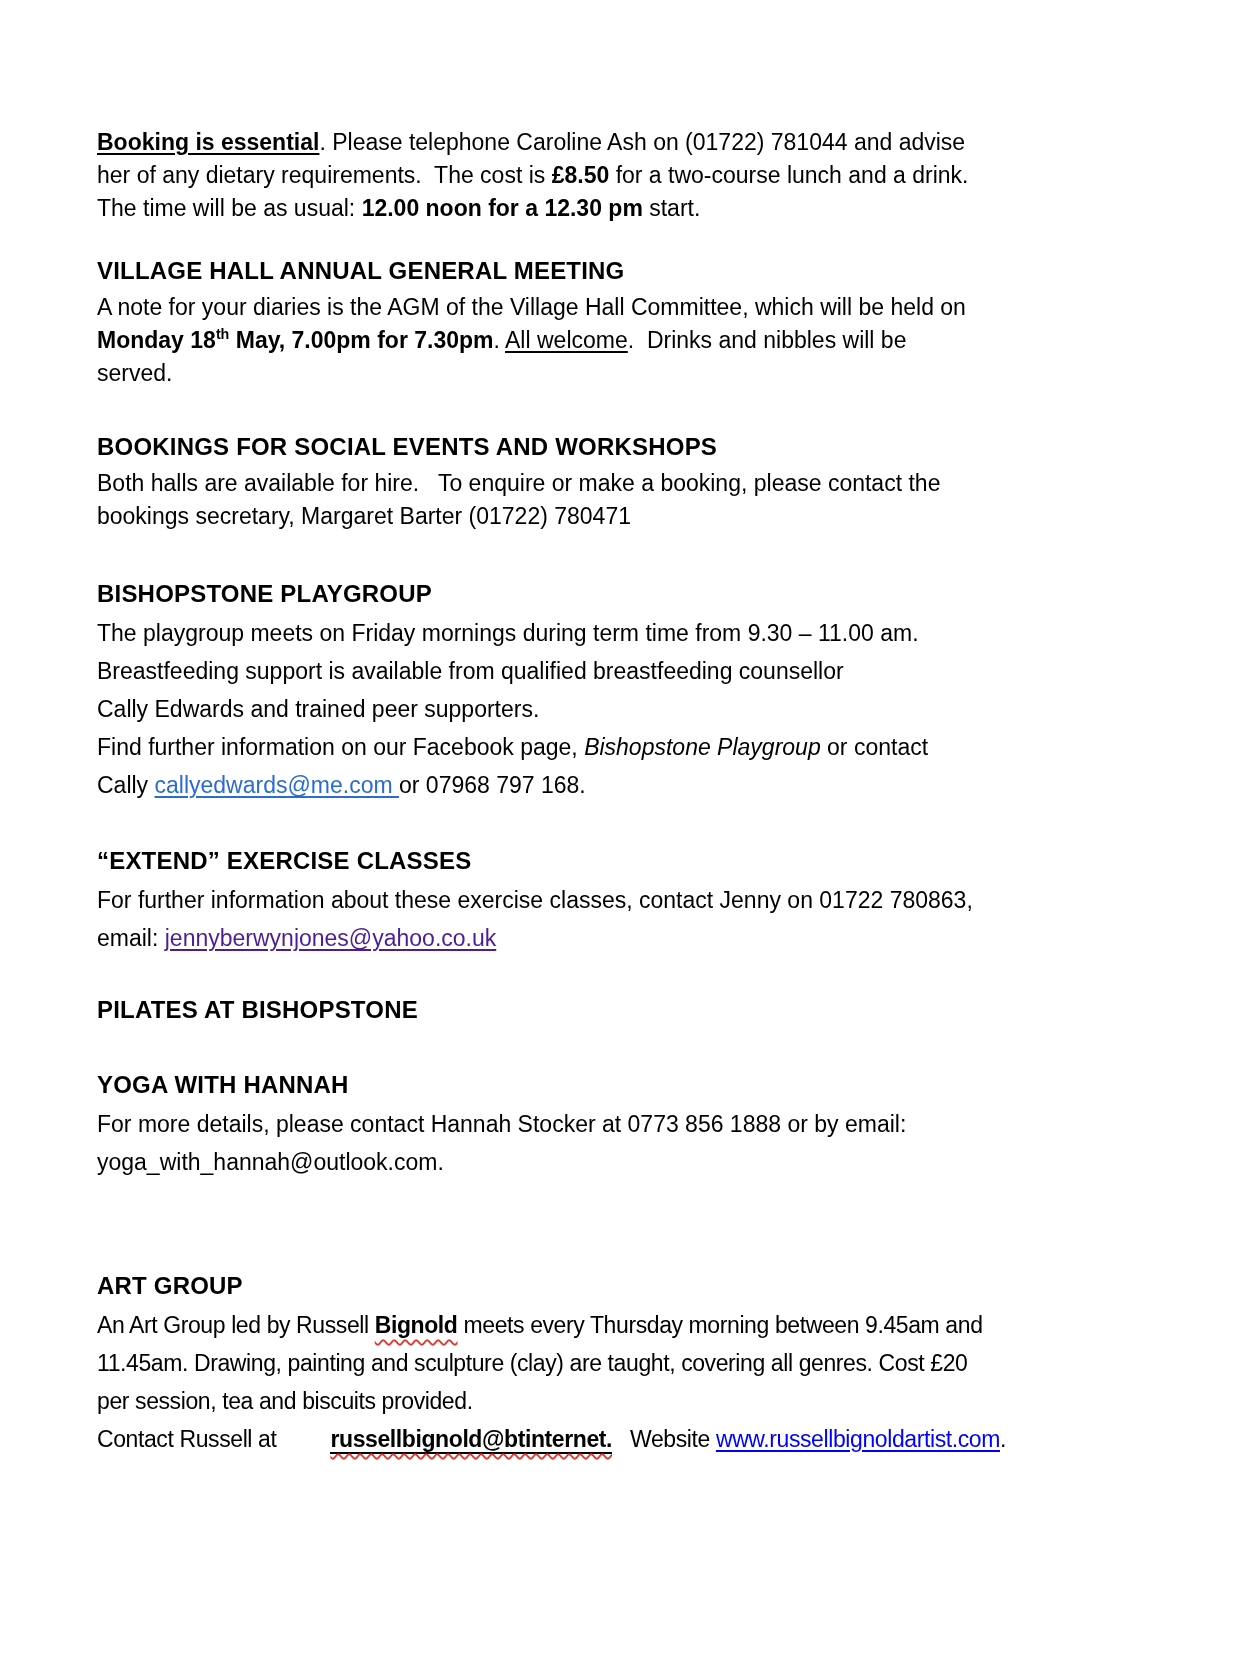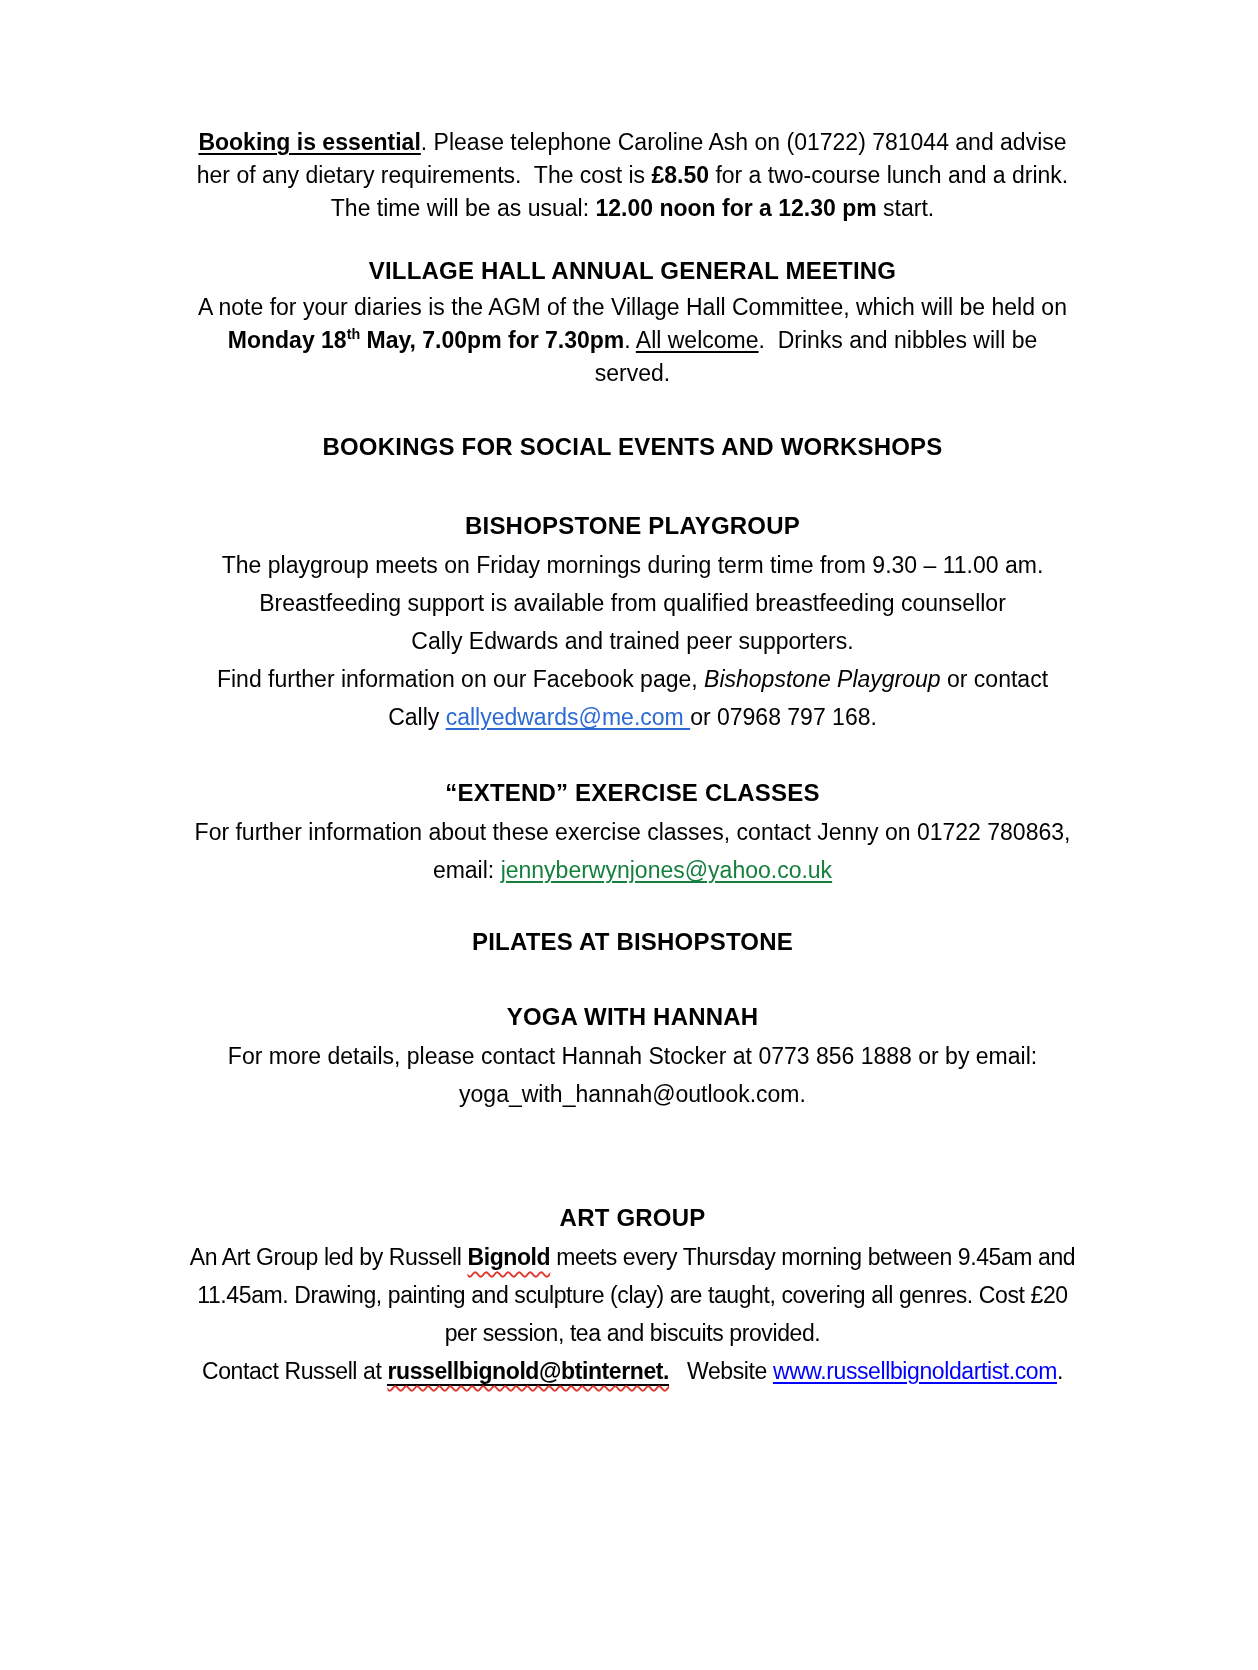--- a/index.html
+++ b/index.html
@@ -8,21 +8,21 @@
     width: 1258px;
     height: 1670px;
     background: #ffffff;
     box-sizing: border-box;
     padding: 126px 90px 0 97px;
     font-family: "Liberation Sans", sans-serif;
     font-size: 23px;
     color: #000000;
     overflow: hidden;
   }
-  .sec { margin: 0; text-align: center; }
+  .sec { margin: 0; }
   .sec p { margin: 0; line-height: 33px; }
   .sec h2 {
     font-size: 24px;
     line-height: 37px;
     margin: 0 0 2px 0;
     font-weight: 700;
     letter-spacing: 0.2px;
   }
   
   [data-name="section-village-hall-agm"]   { margin-top: 27px; }
@@ -37,21 +37,21 @@
   [data-name="section-extend-exercise"] p,
   [data-name="section-pilates"] p,
   [data-name="section-yoga"] p,
   [data-name="section-art-group"] p { line-height: 38px; }
   
   [data-name="section-art-group"] p { letter-spacing: -0.4px; }
 
   .b { font-weight: 700; }
   .i { font-style: italic; }
   .u { text-decoration: underline; text-underline-offset: 3px; text-decoration-thickness: 2px; }
-  .ub { border-bottom: 2px solid #000; }
+  .ub { border-bottom: 2px solid #000; margin-left: 48px; }
   .sq {
     text-decoration-line: underline;
     text-decoration-style: wavy;
     text-decoration-color: #e0372e;
     text-decoration-thickness: 1.5px;
     text-underline-offset: 6px;
     font-weight: bold;
   }
   a {
     text-decoration: underline;
@@ -68,28 +68,29 @@
   <div data-name="document-body">
       <section class="sec" data-name="section-booking-notice">
         <p data-name="paragraph"><span class="b u" data-name="booking-essential-emphasis">Booking is essential</span><span data-name="text-run">. Please telephone Caroline Ash on (01722) 781044 and advise</span><br><span data-name="text-run">her of any dietary requirements.&nbsp; The cost is </span><span class="b" data-name="text-run">£8.50</span><span data-name="text-run"> for a two-course lunch and a drink.</span><br><span data-name="text-run">The time will be as usual: </span><span class="b" data-name="text-run">12.00 noon for a 12.30 pm</span><span data-name="text-run"> start.</span></p>
       </section>
       <section class="sec" data-name="section-village-hall-agm">
         <h2 data-name="heading-village-hall-agm">VILLAGE HALL ANNUAL GENERAL MEETING</h2>
         <p data-name="paragraph"><span data-name="text-run">A note for your diaries is the AGM of the Village Hall Committee, which will be held on</span><br><span class="b" data-name="text-run">Monday 18</span><sup class="b" data-name="text-run">th</sup><span class="b" data-name="text-run"> May, 7.00pm for 7.30pm</span><span data-name="text-run">. </span><span class="u" data-name="text-run">All welcome</span><span data-name="text-run">.&nbsp; Drinks and nibbles will be</span><br><span data-name="text-run">served.</span></p>
       </section>
       <section class="sec" data-name="section-social-bookings">
         <h2 data-name="heading-social-bookings">BOOKINGS FOR SOCIAL EVENTS AND WORKSHOPS</h2>
+        <p data-name="paragraph"><span data-name="text-run">Both halls are available for hire.&nbsp;&nbsp; To enquire or make a booking, please contact the</span><br><span data-name="text-run">bookings secretary, Margaret Barter (01722) 780471</span></p>
       </section>
       <section class="sec" data-name="section-bishopstone-playgroup">
         <h2 data-name="heading-bishopstone-playgroup">BISHOPSTONE PLAYGROUP</h2>
         <p data-name="paragraph"><span data-name="text-run">The playgroup meets on Friday mornings during term time from 9.30 – 11.00 am.</span><br><span data-name="text-run">Breastfeeding support is available from qualified breastfeeding counsellor</span><br><span data-name="text-run">Cally Edwards and trained peer supporters.</span><br><span data-name="text-run">Find further information on our Facebook page, </span><span class="i" data-name="text-run">Bishopstone Playgroup</span><span data-name="text-run"> or contact</span><br><span data-name="text-run">Cally </span><a data-name="playgroup-email-link" style="color: rgb(43, 107, 211);">callyedwards@me.com&nbsp;</a><span data-name="text-run">or 07968 797 168.</span></p>
       </section>
       <section class="sec" data-name="section-extend-exercise">
         <h2 data-name="heading-extend-exercise">“EXTEND” EXERCISE CLASSES</h2>
-        <p data-name="paragraph"><span data-name="text-run">For further information about these exercise classes, contact Jenny on 01722 780863,</span><br><span data-name="text-run">email: </span><a data-name="extend-email-link" style="color: #15803d;">jennyberwynjones@yahoo.co.uk</a></p>
+        <p data-name="paragraph"><span data-name="text-run">For further information about these exercise classes, contact Jenny on 01722 780863,</span><br><span data-name="text-run">email: </span><a data-name="extend-email-link" style="color: #4c1d95;">jennyberwynjones@yahoo.co.uk</a></p>
       </section>
       <section class="sec" data-name="section-pilates">
         <h2 data-name="heading-pilates">PILATES AT BISHOPSTONE</h2>
       </section>
       <section class="sec" data-name="section-yoga">
         <h2 data-name="heading-yoga">YOGA WITH HANNAH</h2>
         <p data-name="paragraph"><span data-name="text-run">For more details, please contact Hannah Stocker at 0773 856 1888 or by email:</span><br><span data-name="text-run">yoga_with_hannah@outlook.com.</span></p>
       </section>
       <section class="sec" data-name="section-art-group">
         <h2 data-name="heading-art-group">ART GROUP</h2>

